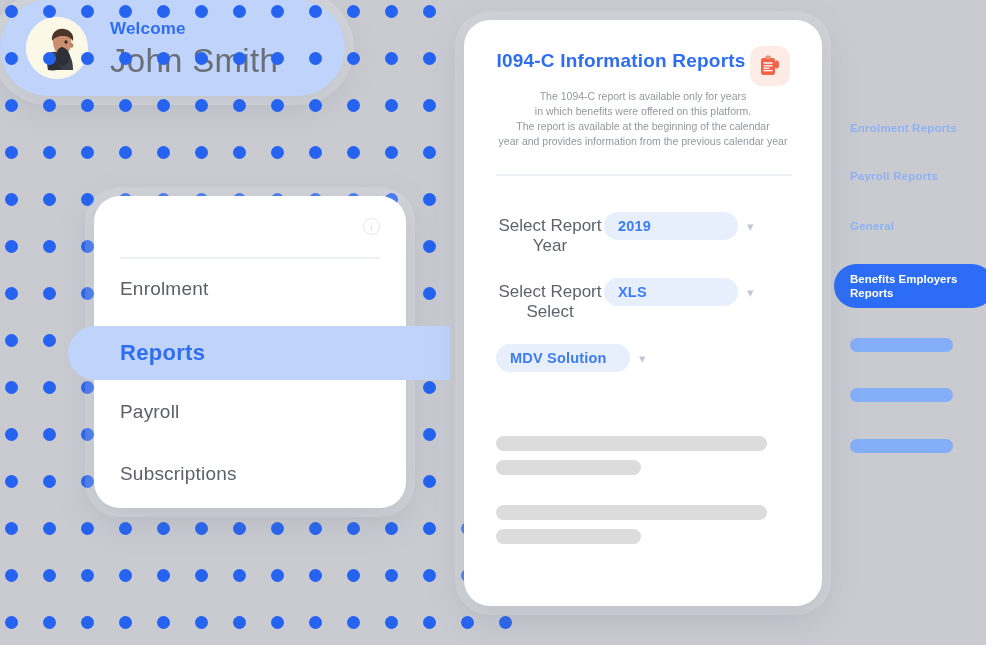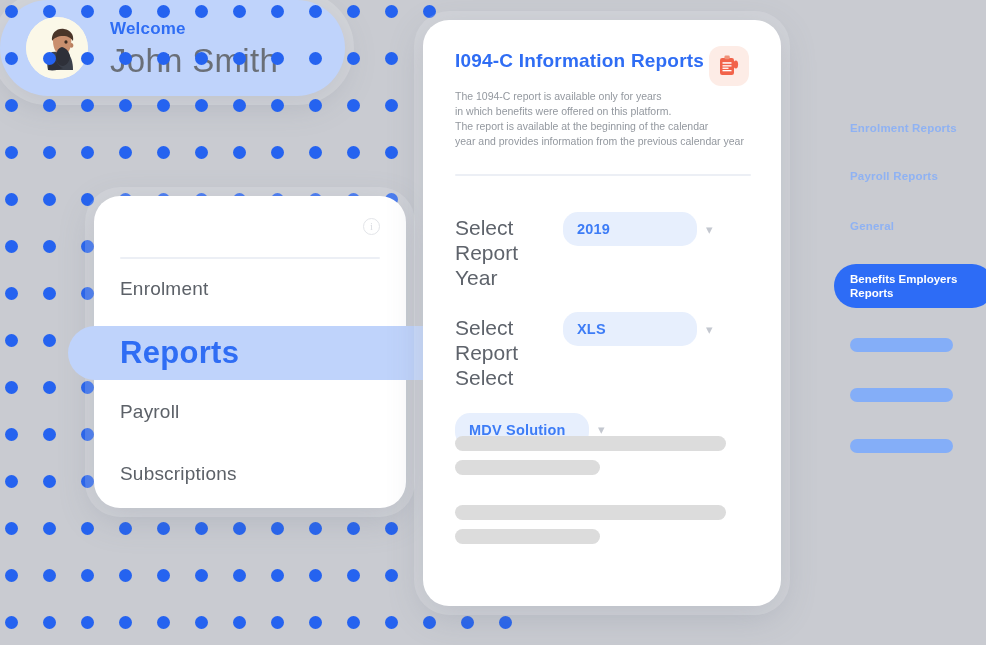--- a/index.html
+++ b/index.html
@@ -130,34 +130,35 @@
     width: 382px;
     height: 54px;
     background: #bfd3fb;
     border-radius: 27px 0 0 27px;
     z-index: 5;
     display: flex;
     align-items: center;
     padding-left: 52px;
   }
   #nav-item-reports-label {
-    font-size: 31px;
+    font-size: 22px;
     font-weight: bold;
     color: #2f6df4;
     letter-spacing: .3px;
   }
 
   
   #report-card {
-    left: 423px;
+    left: 464px;
     top: 20px;
     width: 358px;
     height: 586px;
     z-index: 7;
     padding: 30px 32px 0 32px;
+    text-align: center;
   }
   #report-title {
     font-size: 19px;
     font-weight: bold;
     color: #2f6df4;
     letter-spacing: .2px;
     max-width: 250px;
     line-height: 1.2;
   }
   #clipboard-badge {
@@ -192,29 +193,29 @@
   
   #form-area { position: absolute; left: 32px; top: 192px; width: 300px; }
   .form-row {
     display: flex;
     align-items: flex-start;
     margin-bottom: 22px;
   }
   .form-label {
     width: 108px;
     flex: 0 0 108px;
-    font-size: 21px;
+    font-size: 17px;
     color: #5e636b;
     line-height: 1.18;
     padding-top: 4px;
   }
   .select-wrap { display: flex; align-items: center; }
   .select-pill {
     min-width: 134px;
-    height: 34px;
+    height: 28px;
     border-radius: 15px;
     background: #e7effd;
     display: flex;
     align-items: center;
     padding: 12px 14px;
     font-size: 14.5px;
     font-weight: bold;
     color: #3d7cf6;
     letter-spacing: .2px;
   }

